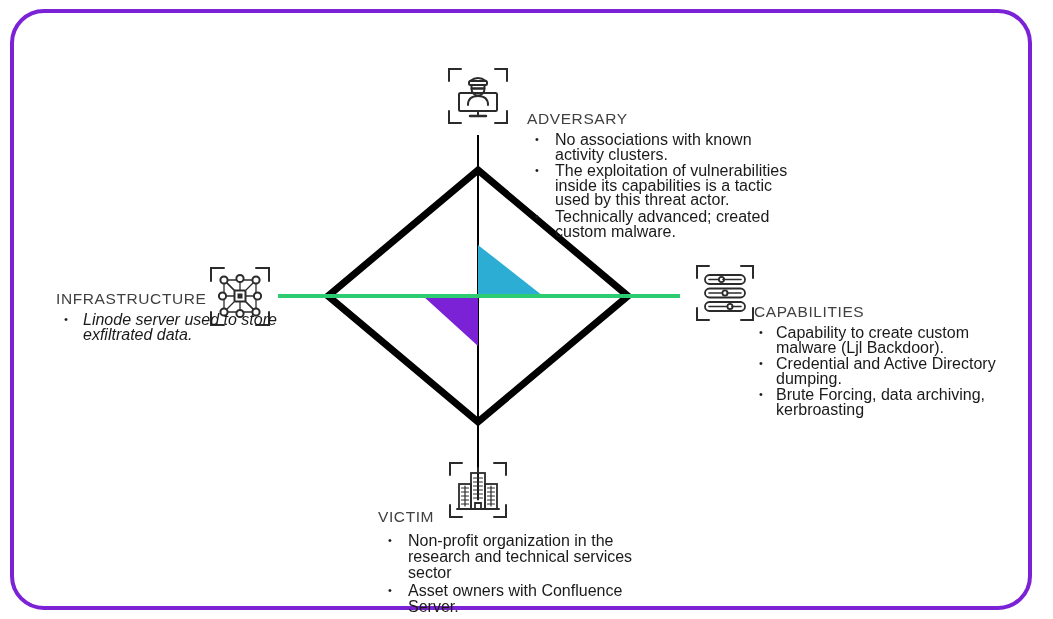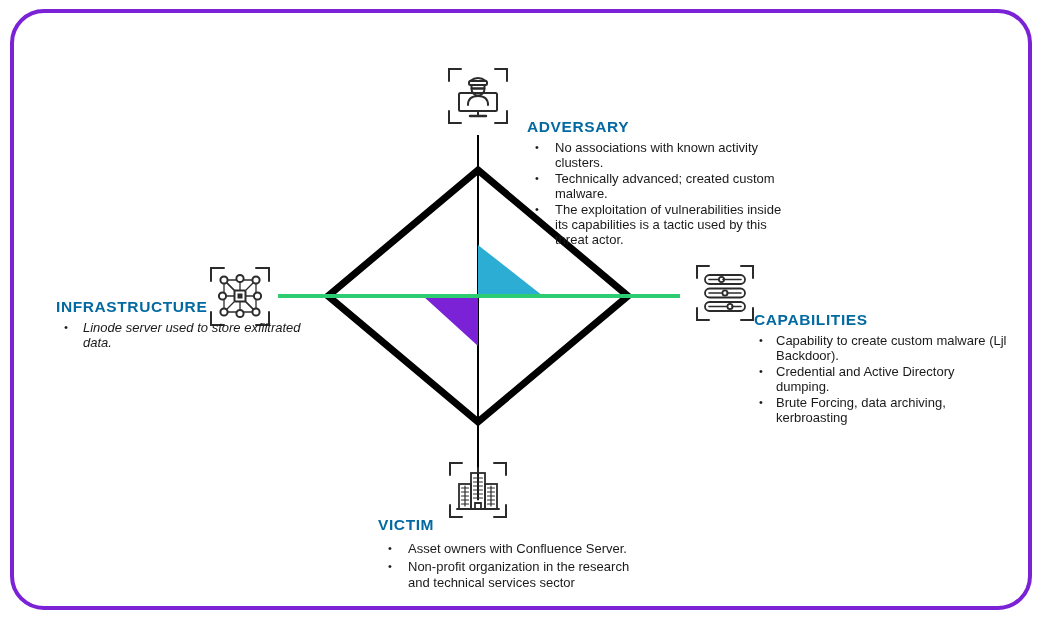--- a/index.html
+++ b/index.html
@@ -56,36 +56,36 @@
 
   #icon-adversary      { left: 445px; top: 63px; }
   #icon-infrastructure { left: 207px; top: 263px; }
   #icon-capabilities   { left: 692px; top: 260px; }
   #icon-victim         { left: 445px; top: 457px; }
 
   
   .block { position: absolute; }
 
   .heading {
-    color: #0369a1;
+    color: #404040;
     font-size: 15.5px;
     letter-spacing: 0.6px;
-    font-weight: 700;
-    margin: 8px 0 6px 0;
+    font-weight: 400;
+    margin: 0 0 6px 0;
     line-height: 1.1;
   }
 
   ul.bullets {
     margin: 0;
     padding: 0 0 0 20px;
     list-style: none;
   }
   ul.bullets li {
     position: relative;
-    font-size: 13px;
+    font-size: 16px;
     line-height: 14.6px;
     color: #1a1a1a;
     margin-bottom: 2px;
   }
   ul.bullets li::before {
     content: "\2022";
     position: absolute;
     left: -14px;
     top: -1px;
     font-size: 11px;
@@ -261,22 +261,22 @@
       <path d="M30 52 v-6 h6 v6" stroke-width="1.8"></path>
 
       <line x1="12" y1="52" x2="54" y2="52" stroke-width="2"></line>
     </svg>
   </div>
 
   <div class="block" id="block-adversary">
     <div class="heading">ADVERSARY</div>
     <ul class="bullets">
       <li>No associations with known activity clusters.</li>
+      <li>The exploitation of vulnerabilities inside its capabilities is a tactic used by this threat actor.</li>
       <li>Technically advanced; created custom malware.</li>
-      <li>The exploitation of vulnerabilities inside its capabilities is a tactic used by this threat actor.</li>
     </ul>
   </div>
 
   <div class="block" id="block-infrastructure">
     <div class="heading">INFRASTRUCTURE</div>
     <ul class="bullets">
       <li>Linode server used to store exfiltrated data.</li>
     </ul>
   </div>
 
@@ -285,18 +285,18 @@
     <ul class="bullets">
       <li>Capability to create custom malware (Ljl Backdoor).</li>
       <li>Credential and Active Directory dumping.</li>
       <li>Brute Forcing, data archiving, kerbroasting</li>
     </ul>
   </div>
 
   <div class="block" id="block-victim">
     <div class="heading">VICTIM</div>
     <ul class="bullets">
+      <li>Non-profit organization in the research and technical services sector</li>
       <li>Asset owners with Confluence Server.</li>
-      <li>Non-profit organization in the research and technical services sector</li>
     </ul>
   </div>
 
 </div>
 
 </body></html>

